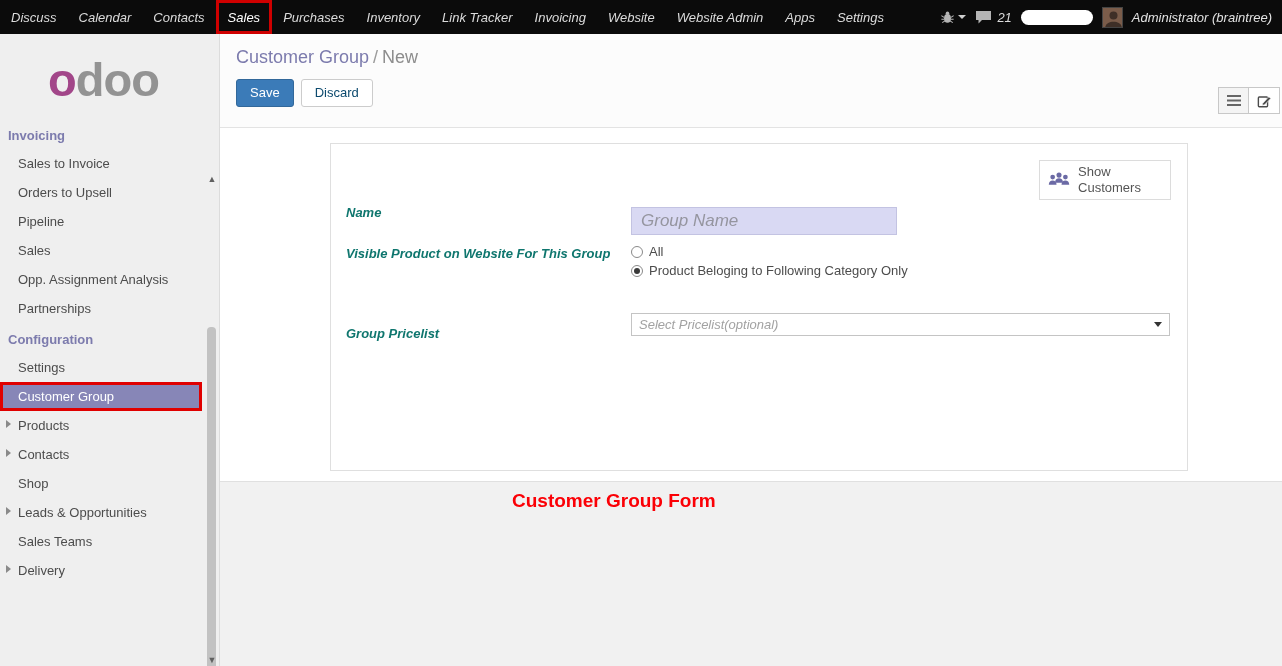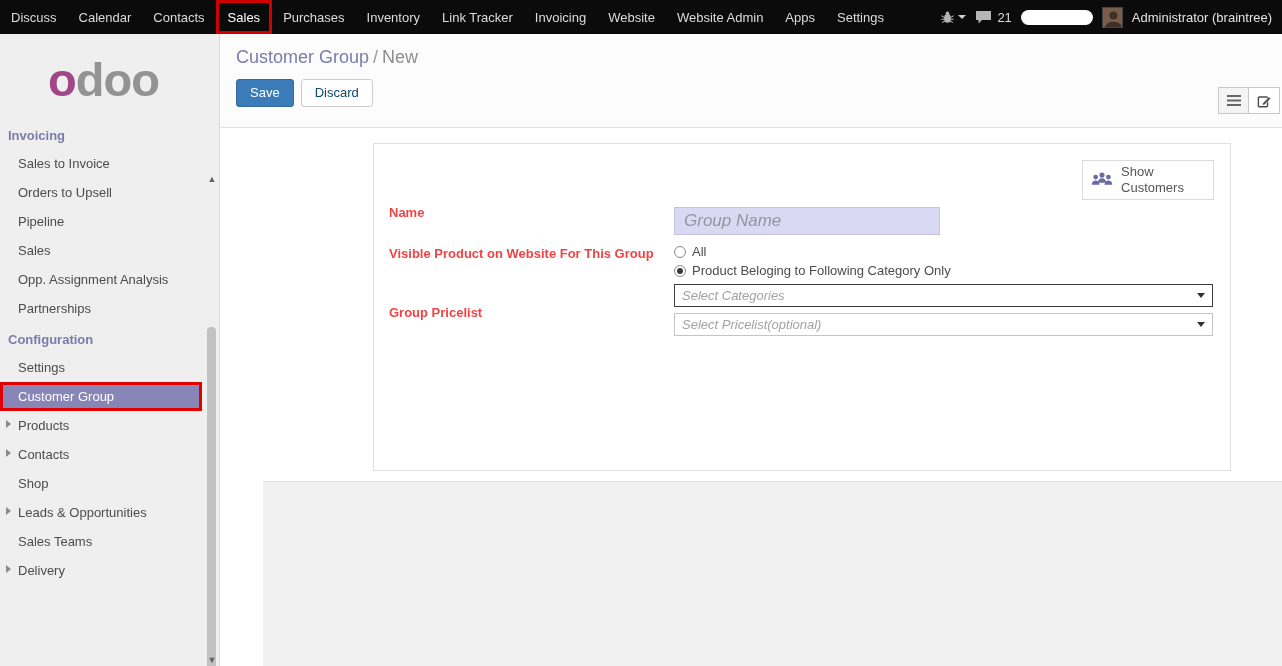--- a/index.html
+++ b/index.html
@@ -9,21 +9,21 @@
     overflow: hidden;
     font-family: "Liberation Sans", sans-serif;
     background: #ffffff;
     font-size: 13px;
     color: #4c4c4c;
   }
 
   
   .topbar {
     position: absolute; top:0; left:0; width:1282px; height:34px;
-    background:#0b0b0b; display:flex; align-items:stretch; z-index:50;
+    background:#0b0b0b; display:flex; align-items:stretch; z-index:50;font-style:italic;
   }
   .topbar-menu { display:flex; align-items:stretch; }
   .top-menu-item {
     display:flex; align-items:center; padding:0 11px;
     color:#dcdcdc; font-size:13px; cursor:pointer; white-space:nowrap;
   }
   .top-menu-item.annotated {
     border:3px solid #cf0000; color:#ffffff; padding:0 9px;
   }
   .topbar-right {
@@ -95,40 +95,40 @@
   }
   .vs-btn {
     width:31px; height:27px; border:1px solid #c8c8c8; background:#f4f4f4;
     display:flex; align-items:center; justify-content:center; cursor:pointer;
   }
   .vs-btn + .vs-btn { border-left:none; }
   .vs-btn.active { background:#ffffff; }
 
   
   .content {
-    position:absolute; top:128px; left:220px; width:852px; height:538px; background:#ffffff;margin-left:43px;
+    position:absolute; top:128px; left:220px; width:852px; height:538px; background:#ffffff;
   }
   .content-lower {
     position:absolute; top:353px; left:0; width:1062px; height:185px;
     background:#f1f1f1; border-top:1px solid #e0e0e0;
   }
   .sheet {
     position:absolute; top:15px; left:110px; width:858px; height:328px;
     background:#ffffff; border:1px solid #dfdfdf;
   }
 
   .stat-button {
     position:absolute; top:16px; right:16px; width:132px; height:40px;
     background:#ffffff; border:1px solid #dcdcdc; display:flex; align-items:center;
     gap:8px; padding:3px 8px; cursor:pointer;
   }
   .stat-button .stat-label { font-size:13px; color:#555555; line-height:1.25; }
 
   .field-label {
-    position:absolute; left:15px; font-weight:bold; font-size:13px; color:#ef4444;
+    position:absolute; left:15px; font-weight:bold; font-size:13px; color:#0f766e;font-style:italic;
   }
   .name-input {
     position:absolute; left:300px; top:63px; width:266px; height:28px;
     background:#d9d9f3; border:1px solid #c3c3e2; padding:0 9px;
     font-family:"Liberation Sans", sans-serif;
     font-size:17px; color:#444; outline:none;
   }
   .name-input::placeholder { color:#95959f; font-style:italic; opacity:1; }
 
   .radio-row { position:absolute; left:300px; display:flex; align-items:center; gap:6px; }
@@ -290,26 +290,23 @@
 
     <div class="field-label" style="top:102px;">Visible Product on Website For This Group</div>
     <div class="radio-row" style="top:100px;">
       <span class="radio"></span>
       <span class="radio-label">All</span>
     </div>
     <div class="radio-row" style="top:119px;">
       <span class="radio checked"></span>
       <span class="radio-label">Product Beloging to Following Category Only</span>
     </div>
-    <div class="fake-select select-dark" style="top:140px;">
-      <span>Select Categories</span>
-      <span class="select-caret"></span>
-    </div>
-
-    <div class="field-label" style="top:161px;text-align:center;">Group Pricelist</div>
+
+    <div class="field-label" style="top:182px;text-align:center;">Group Pricelist</div>
     <div class="fake-select select-light" style="top:169px;">
       <span>Select Pricelist(optional)</span>
       <span class="select-caret"></span>
     </div>
 
   </div>
 
+  <div class="annotation-caption">Customer Group Form</div>
 </div>
 
 </body></html>

